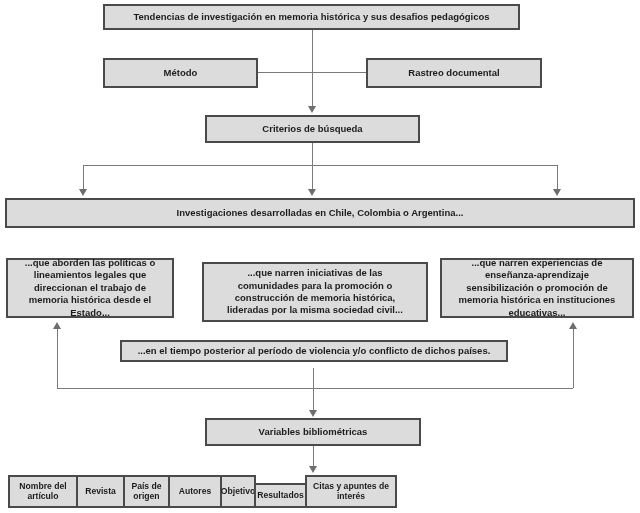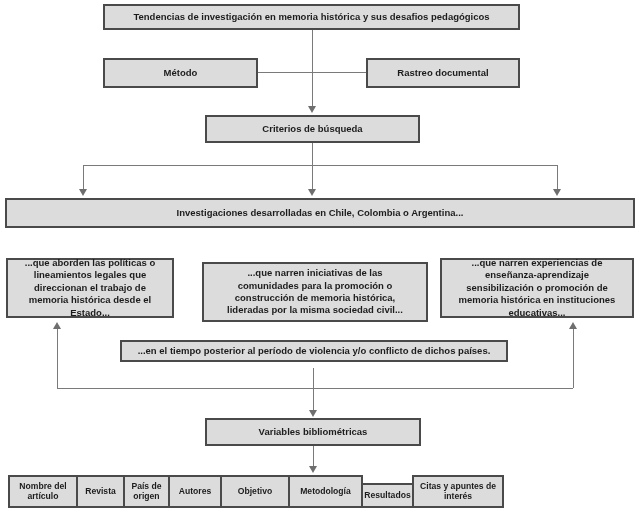--- a/index.html
+++ b/index.html
@@ -33,21 +33,21 @@
   }
   .cell:first-child{margin-left:0;}
 </style>
 </head>
 <body>
 
 <div class="box" style="left:103px;top:4px;width:417px;height:26px;">Tendencias de investigación en memoria histórica y sus desafios pedagógicos</div>
 
 <div class="box" style="left:103px;top:58px;width:155px;height:30px;">Método</div>
 
-<div class="box" style="left:366px;top:58px;width:154px;height:30px;">Rastreo documental</div>
+<div class="box" style="left:366px;top:58px;width:176px;height:30px;">Rastreo documental</div>
 
 <div class="box" style="left:205px;top:115px;width:215px;height:28px;">Criterios de búsqueda</div>
 
 <div class="box" style="left:5px;top:198px;width:630px;height:30px;">Investigaciones desarrolladas en Chile, Colombia o Argentina...</div>
 
 <div class="box" style="left:6px;top:258px;width:168px;height:60px;">...que aborden las políticas o lineamientos legales que direccionan el trabajo de memoria histórica desde el Estado...</div>
 
 <div class="box" style="left:202px;top:262px;width:226px;height:60px;">...que narren iniciativas de las comunidades para la promoción o construcción de memoria histórica, lideradas por la misma sociedad civil...</div>
 
 <div class="box" style="left:440px;top:258px;width:194px;height:60px;">...que narren experiencias de enseñanza-aprendizaje sensibilización o promoción de memoria histórica en instituciones educativas...</div>
@@ -78,17 +78,16 @@
 <div class="arrow down" style="left:309px;top:410px;"></div>
 
 <div class="line" style="left:313px;top:446px;width:1px;height:22px;"></div>
 <div class="arrow down" style="left:309px;top:466px;"></div>
 
 <div class="cells">
   <div class="cell" style="width:70px;">Nombre del artículo</div>
   <div class="cell" style="width:49px;">Revista</div>
   <div class="cell" style="width:47px;">País de origen</div>
   <div class="cell" style="width:54px;">Autores</div>
-  <div class="cell" style="width:70px;">Objetivo</div>
-  <div class="cell" style="width:75px;">Metodología</div>
+  <div class="cell" style="width:36px;">Objetivo</div>
   <div class="cell" style="width:53px;margin-top:8px;">Resultados</div>
   <div class="cell" style="width:92px;">Citas y apuntes de interés</div>
 </div>
 
 </body></html>

